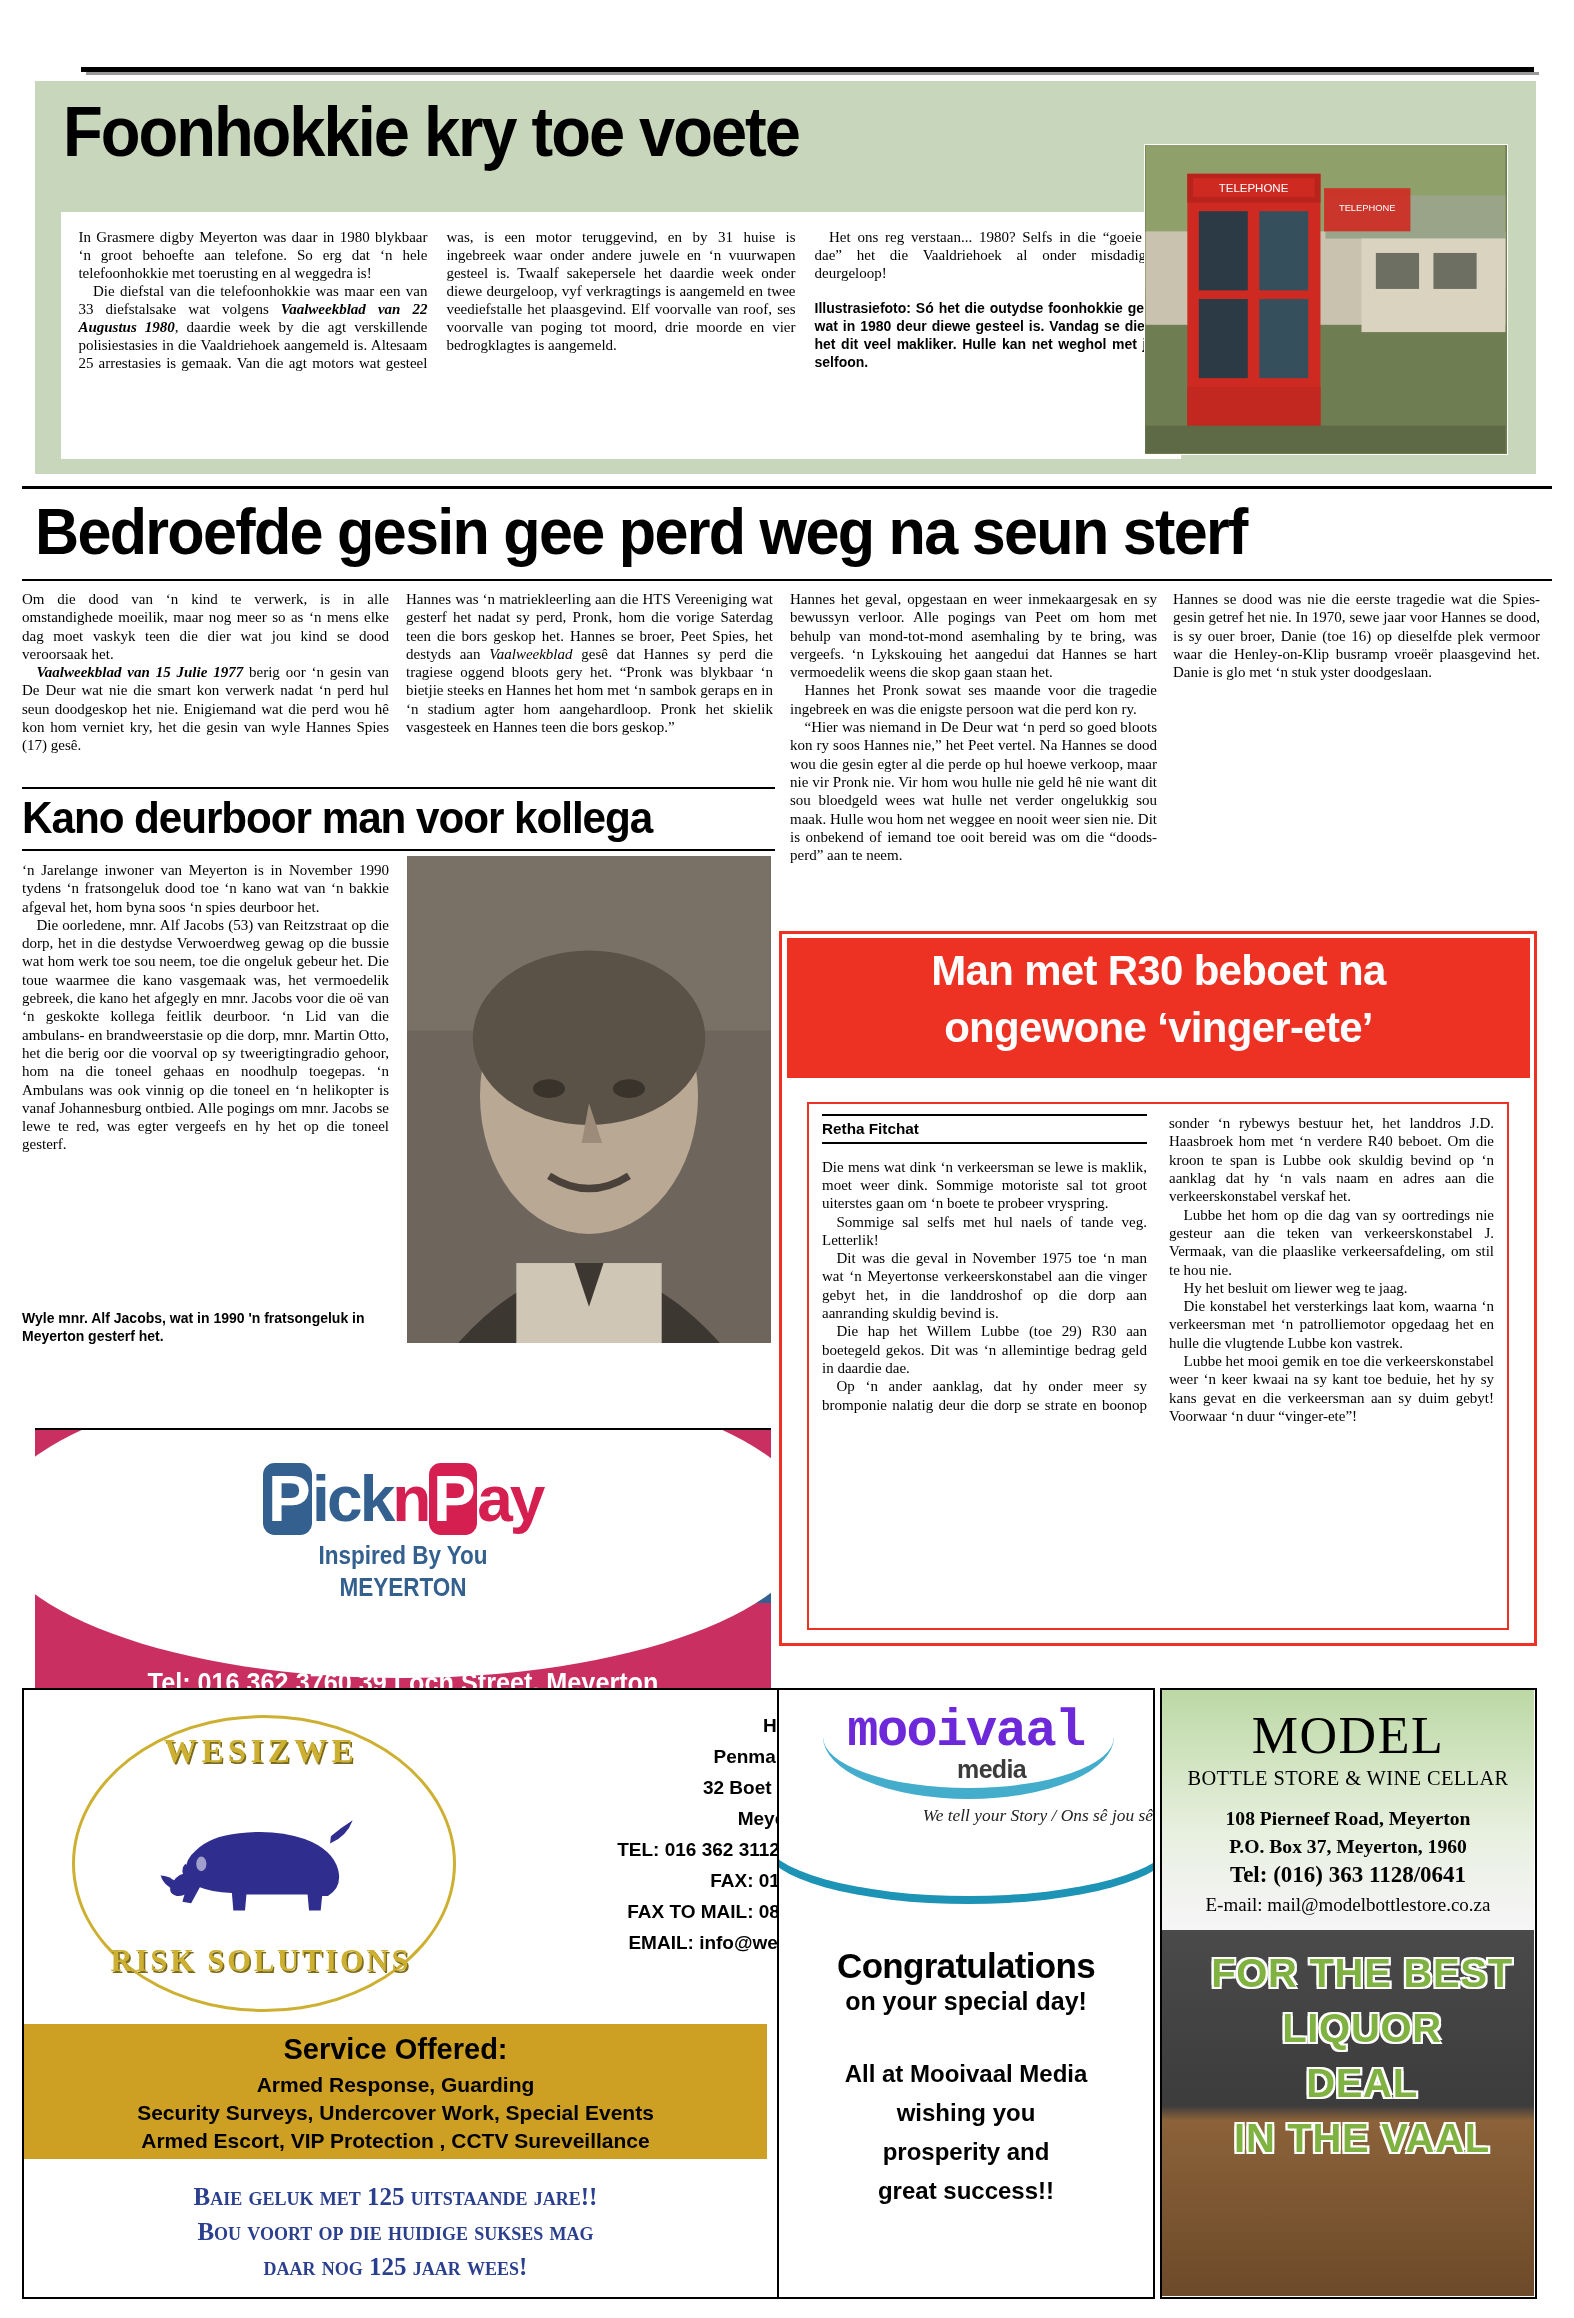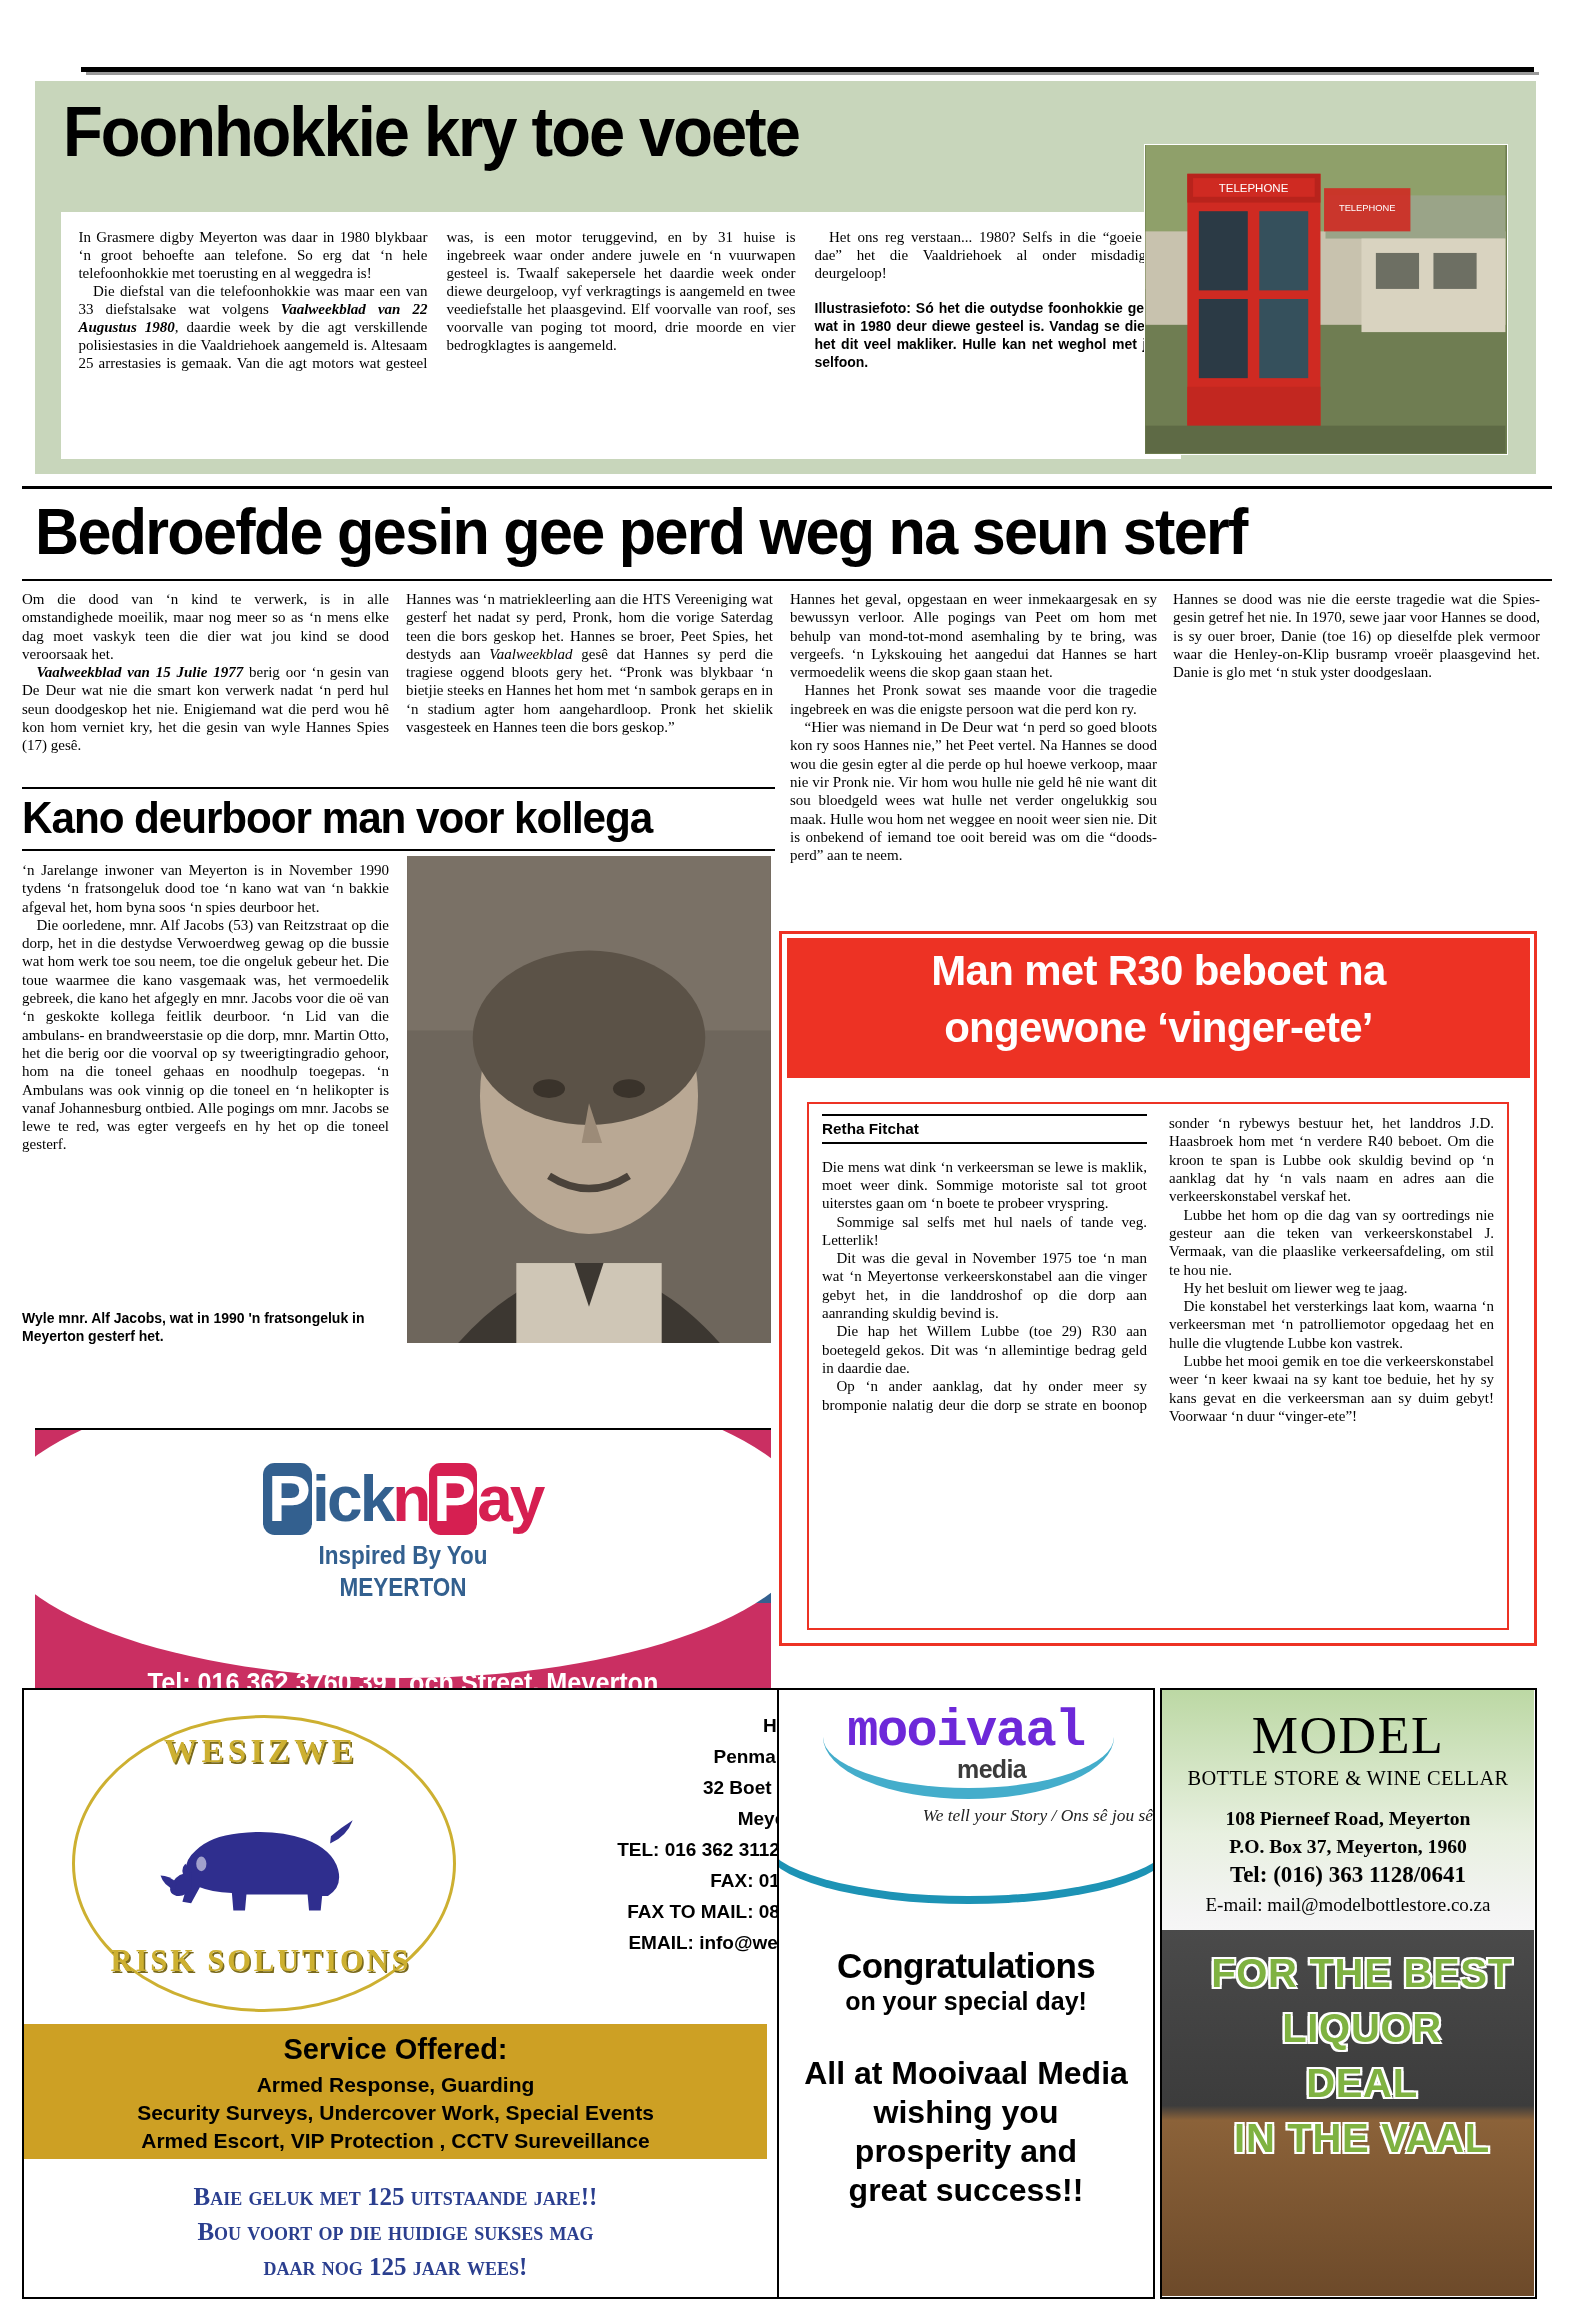--- a/index.html
+++ b/index.html
@@ -139,21 +139,21 @@
               font-family:"Liberation Serif",serif;font-style:italic;font-size:17.4px;color:#222;}
   .moo-wave{position:absolute;left:-14.5px;top:151px;width:407px;height:63px;background:#1d93b5;
             border-radius:0 0 55% 55%/0 0 100% 100%;}
   .moo-wave2{position:absolute;left:-14.5px;top:143px;width:407px;height:63px;background:#ffffff;
              border-radius:0 0 55% 55%/0 0 100% 100%;}
   .moo-congrats{position:absolute;left:0;top:256px;width:374px;text-align:center;
                 font-family:"Liberation Sans",sans-serif;font-weight:bold;font-size:35px;letter-spacing:-0.7px;}
   .moo-sub{position:absolute;left:0;top:297px;width:374px;text-align:center;
            font-family:"Liberation Sans",sans-serif;font-weight:bold;font-size:25px;}
   .moo-msg{position:absolute;left:0;top:364px;width:374px;text-align:center;
-           font-family:"Liberation Sans",sans-serif;font-weight:bold;font-size:32px;line-height:39px;}
+           font-family:"Liberation Sans",sans-serif;font-weight:bold;font-size:24px;line-height:39px;}
   .moo-wave-b{position:absolute;left:-14.5px;bottom:-26px;width:407px;height:73px;background:#1d93b5;
               border-radius:55% 55% 0 0/100% 100% 0 0;}
   .moo-wave-b2{position:absolute;left:-14.5px;bottom:-13px;width:407px;height:73px;background:#ffffff;
                border-radius:55% 55% 0 0/100% 100% 0 0;}
 
   
   .ad-model{position:absolute;left:1160px;top:1688px;width:377px;height:611px;background:#fff;
             border:2.2px solid #000;box-sizing:border-box;overflow:hidden;}
   .model-grad{position:absolute;left:0;top:0;width:372px;height:320px;
               background:linear-gradient(180deg,#bcd8a4 0%,#e8f0e0 45%,#f4f4f4 70%,#ffffff 100%);}

